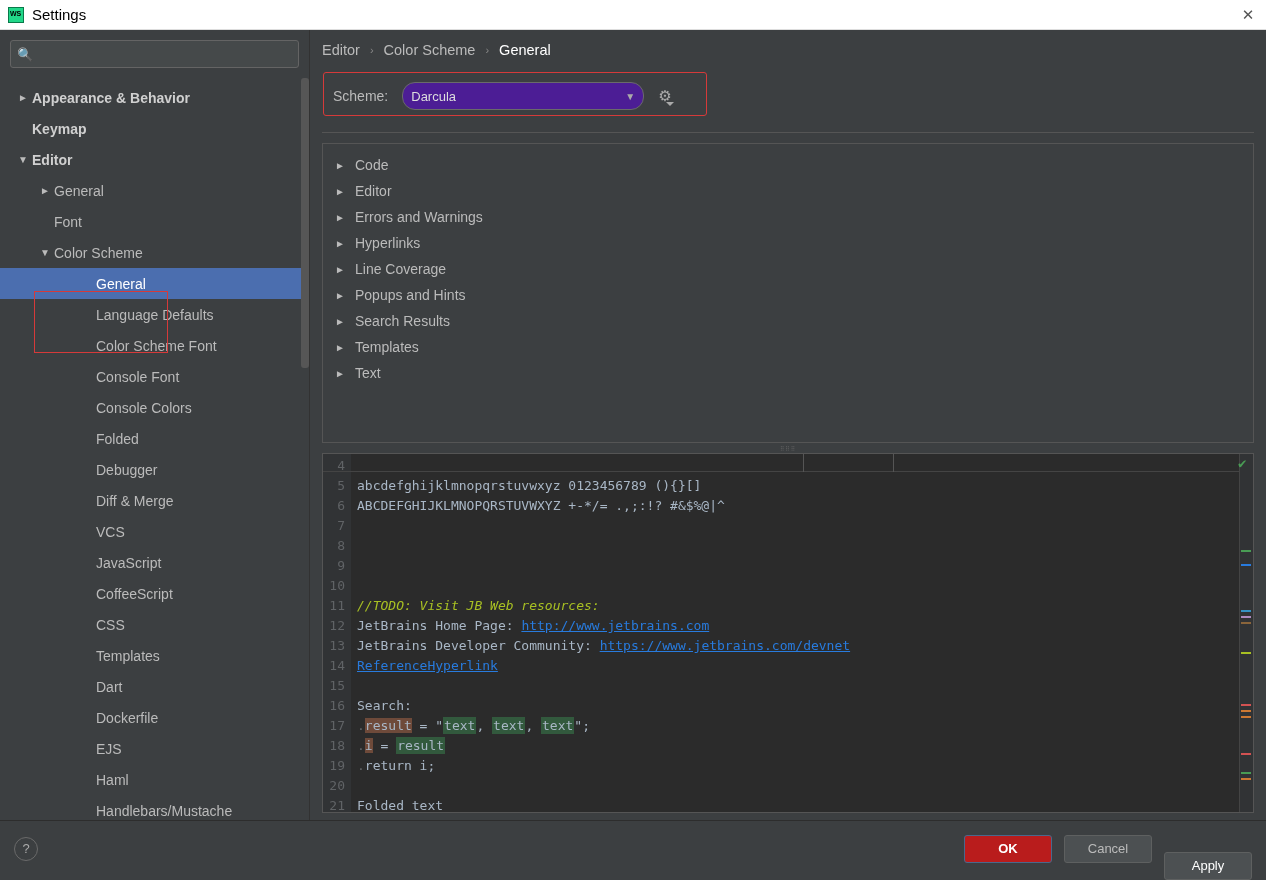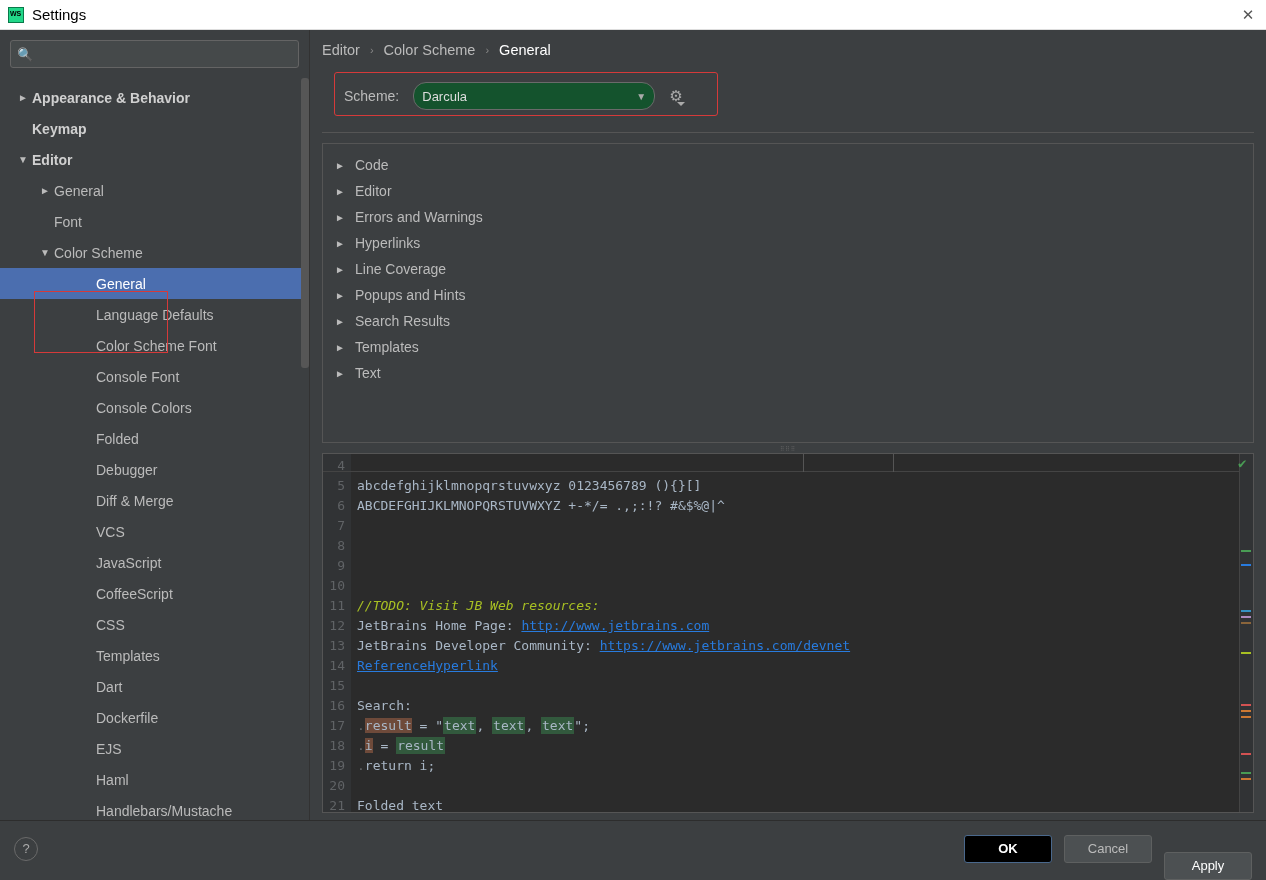--- a/index.html
+++ b/index.html
@@ -23,24 +23,24 @@
 .tree-row .lbl { font-size: 14px; text-align: center; }
 .tree-row.bold .lbl { font-weight: 600; color: #d0d0d0; }
 .tree-row.selected { background: #4b6eaf; color: #fff; }
 .tree-row.selected .lbl { color: #fff; }
 .redbox1 { position: absolute; left: 34px; top: 213px; width: 134px; height: 62px; border: 1px solid #d63a3a; pointer-events: none; }
 .sidebar-scroll-ind { position: absolute; right: 0; top: 0; width: 8px; height: 290px; background: #565656; border-radius: 3px; }
 .main { flex: 1; background: #3c3f41; display: flex; flex-direction: column; }
 .breadcrumb { height: 40px; display: flex; align-items: center; padding: 0 12px; gap: 10px; font-size: 14.5px; color: #bbbbbb; }
 .breadcrumb .bc-active { color: #ffffff; font-weight: 500; }
 .breadcrumb .bc-sep { color: #888; font-size: 11px; }
-.scheme-row { position: relative; margin: 6px 12px 16px 28px; height: 40px; display: flex; align-items: center; gap: 14px; }
+.scheme-row { position: relative; margin: 6px 12px 16px 17px; height: 40px; display: flex; align-items: center; gap: 14px; }
 .scheme-redbox { position: absolute; left: -4px; top: -4px; width: 384px; height: 44px; border: 1px solid #d63a3a; border-radius: 3px; pointer-events: none; }
 .scheme-label { font-size: 14px; color: #bbbbbb; margin-left: 6px; }
-.scheme-select { width: 242px; height: 28px; background: #14532d; border: 1px solid #6a6a6a; border-radius: 13px; display: flex; align-items: center; padding: 0 8px; color: #ddd; font-size: 13px; }
+.scheme-select { width: 242px; height: 28px; background: #4c1d95; border: 1px solid #6a6a6a; border-radius: 13px; display: flex; align-items: center; padding: 0 8px; color: #ddd; font-size: 13px; }
 .scheme-select .dd { margin-left: auto; color: #aaa; font-size: 10px; }
 .scheme-gear { color: #aaa; font-size: 15px; position: relative; }
 .scheme-gear::after { content: ""; position: absolute; right: -2px; bottom: -1px; border-left: 4px solid transparent; border-right: 4px solid transparent; border-top: 4px solid #aaa; }
 .main-divider { height: 1px; background: #555; margin: 0 12px 10px 12px; }
 .category-panel { margin: 0 12px; background: #3c3f41; border: 1px solid #555; height: 300px; padding: 8px 4px; overflow: hidden; position: relative; }
 .cat-row { display: flex; align-items: center; height: 26px; padding-left: 8px; gap: 8px; font-size: 14px; color: #bbbbbb; }
 .cat-row .caret { color: #bbb; font-size: 10px; width: 12px; }
 .split-grip { height: 10px; margin: 0 12px; display: flex; align-items: center; justify-content: center; color: #666; font-size: 6px; letter-spacing: 1px; }
 .editor-preview { margin: 0 12px 0 12px; height: 360px; background: #2b2b2b; border: 1px solid #555; display: flex; position: relative; overflow: hidden; font-family: "Consolas", monospace; }
 .gutter { width: 28px; background: #313335; text-align: right; padding: 2px 6px 0 0; color: #606366; font-size: 13px; line-height: 20px; }
@@ -49,21 +49,21 @@
 .code .link { color: #287bde; text-decoration: underline; }
 .code .dot { color: #606366; }
 .code .ident-r { background: #6e4a3a; }
 .code .hl { background: #32593d; border: 1px solid #32593d; }
 .editor-status { position: absolute; right: 2px; top: 2px; width: 16px; height: 16px; font-size: 14px; color: #499c54; }
 .editor-markers { position: absolute; right: 0; top: 0; width: 14px; height: 100%; background: #313335; border-left: 1px solid #444;}
 .editor-markers .mk { position: absolute; right: 2px; width: 10px; height: 2px; }
 .button-bar { height: 56px; border-top: 1px solid #2d2d2d; background: #3c3f41; display: flex; align-items: center; padding: 0 14px; gap: 12px; }
 .help-btn { width: 24px; height: 24px; border: 1px solid #6a6a6a; border-radius: 12px; display: flex; align-items: center; justify-content: center; color: #aaa; font-size: 13px; }
 .btn { min-width: 88px; height: 28px; border: 1px solid #5e6060; border-radius: 3px; background: #4c5052; color: #bbbbbb; display: flex; align-items: center; justify-content: center; font-size: 13px; }
-.btn.primary { background: #000000; border-color: #4a688c; color: #fff; font-weight: 600; }
+.btn.primary { background: #b91c1c; border-color: #4a688c; color: #fff; font-weight: 600; }
 .btn.disabled { color: #ffffff; margin-top: 34px; }
 .spacer { flex: 1; }
 
 .editor-top-ticks { position: absolute; top: 0; left: 0; right: 14px; height: 18px; border-bottom: 1px solid #444; }
 .editor-top-ticks .tick { position: absolute; top: 0; width: 1px; height: 18px; background: #555; }
 </style>
 </head>
 <body>
 
 <div class="titlebar">

